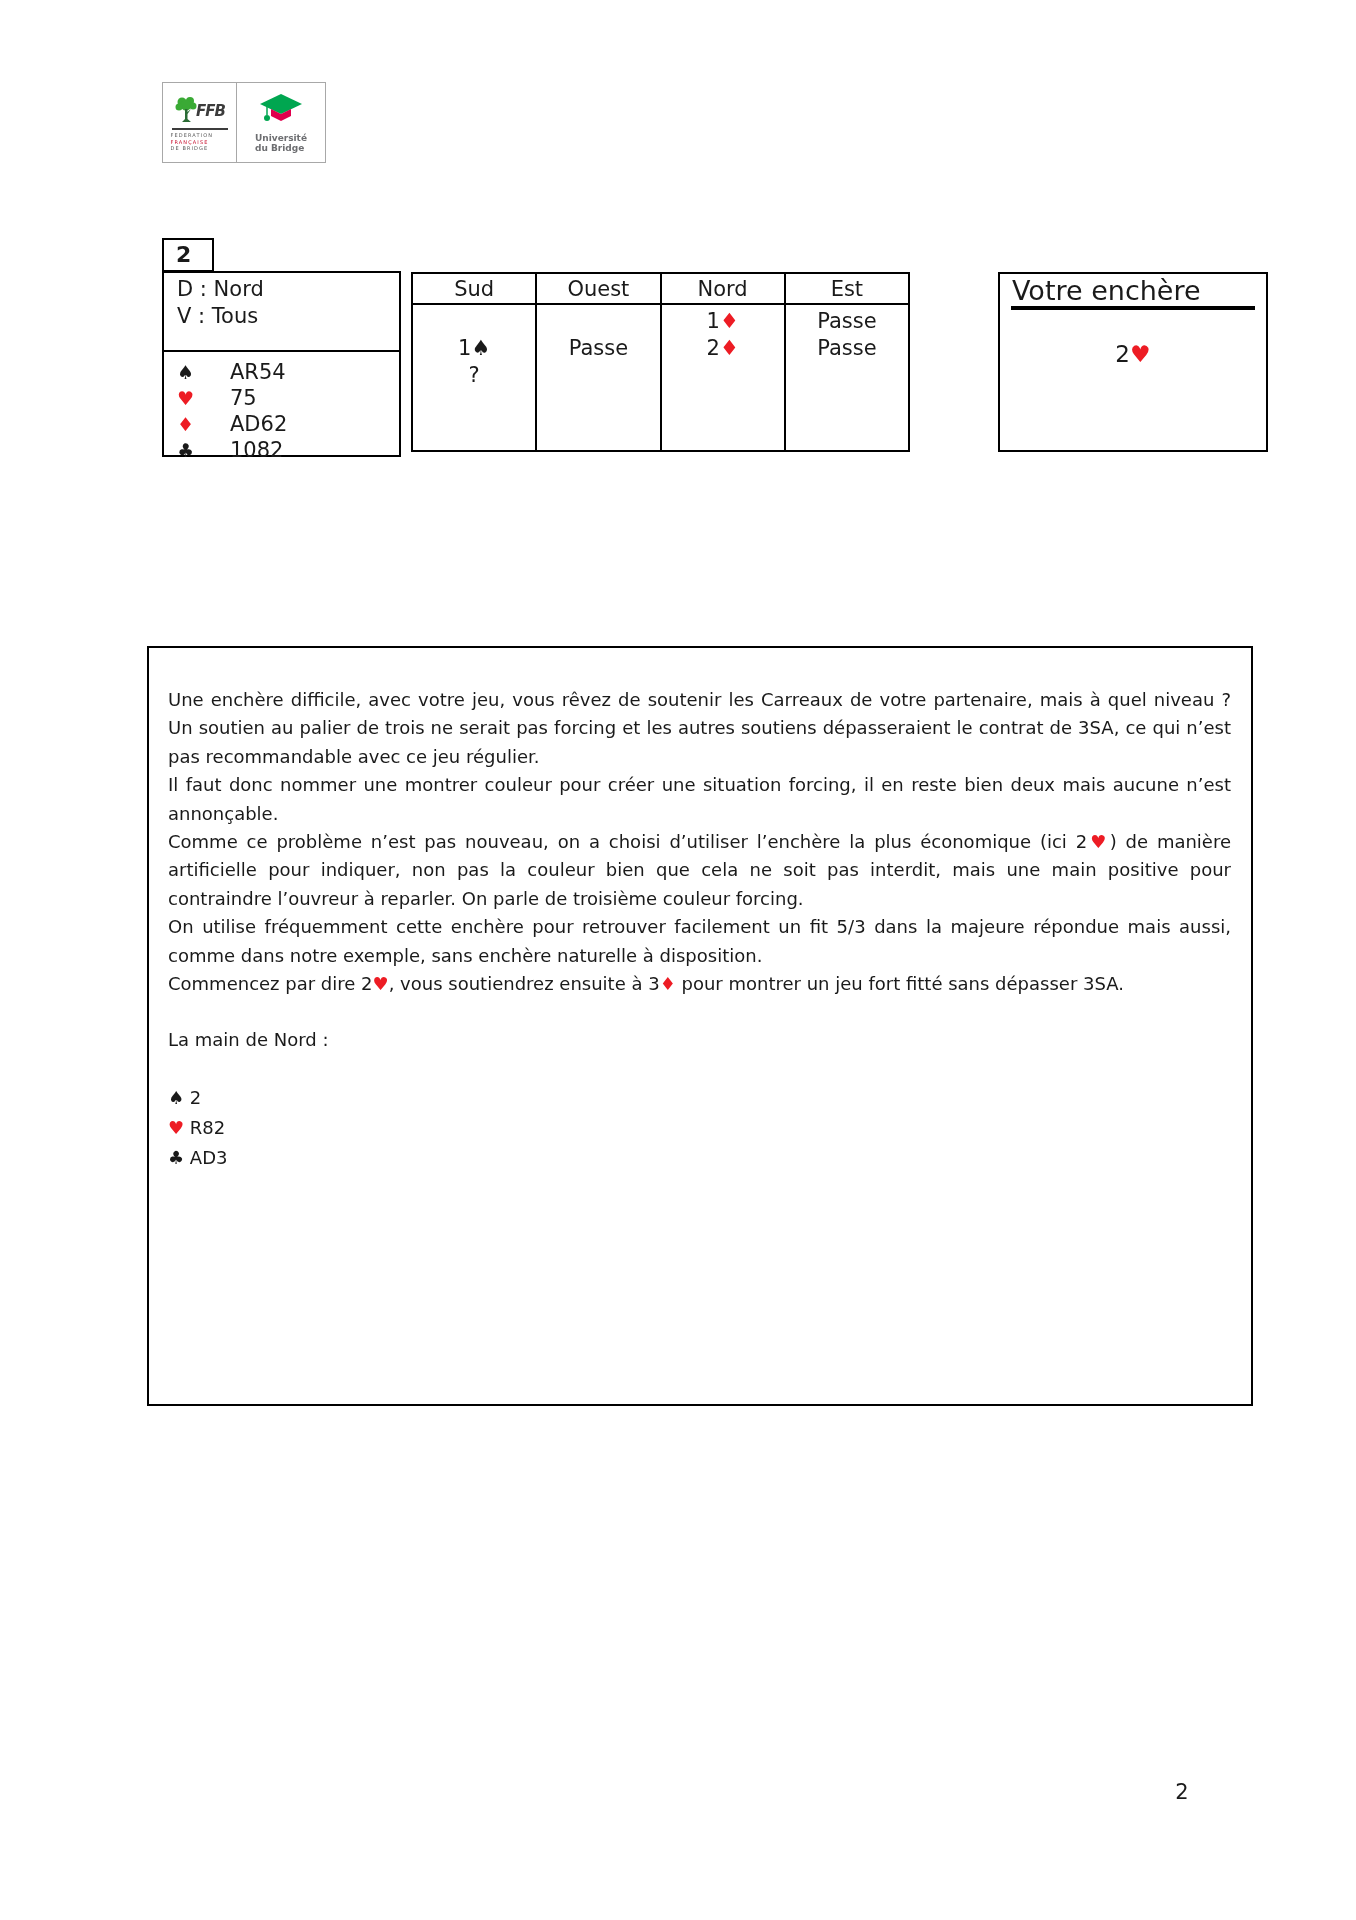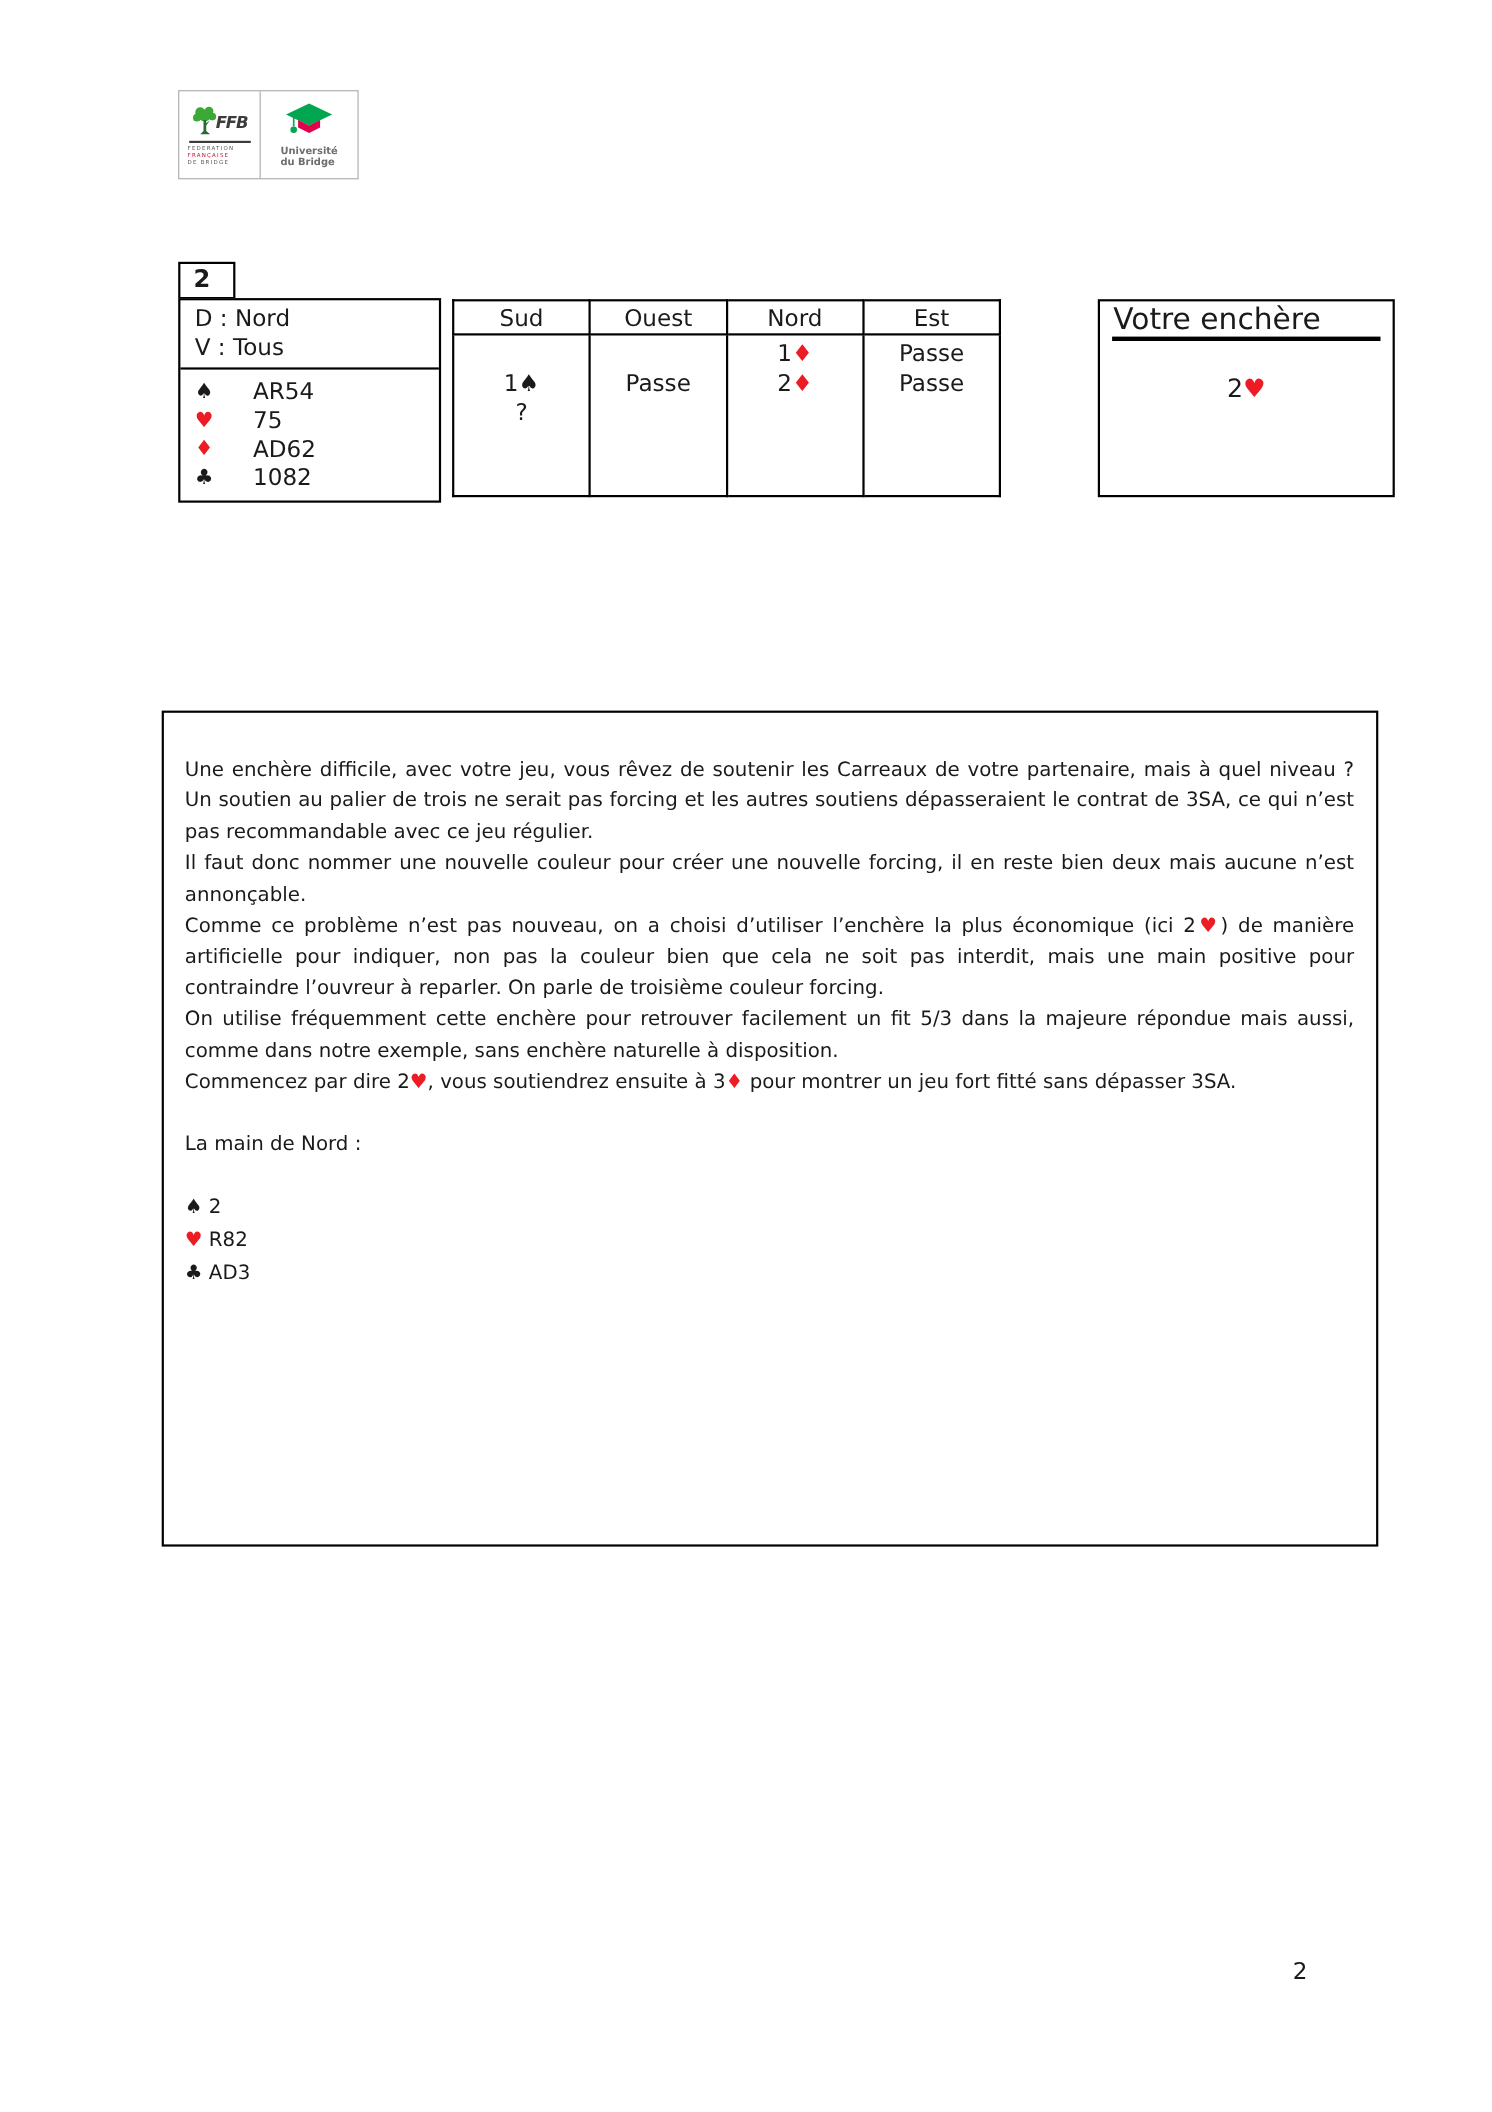--- a/index.html
+++ b/index.html
@@ -36,21 +36,21 @@
   .udb-text{font-size:9px;font-weight:bold;color:#6d6e71;line-height:10px;margin-top:2px;text-align:left;}
 
   
   .exercise-number{
     position:absolute;left:162px;top:238px;width:52px;height:34px;border:2px solid #000;
     font-size:22px;font-weight:bold;padding-left:12px;line-height:30px;background:#fff;
   }
 
   
   .deal-box{position:absolute;left:162px;top:271px;width:239px;height:186px;border:2px solid #000;font-size:21px;background:#fff;}
-  .deal-header{padding:3px 0 4px 13px;border-bottom:2px solid #000;line-height:27px;}
+  .deal-header{padding:3px 0 20px 13px;border-bottom:2px solid #000;line-height:27px;}
   .deal-hand{padding:7px 0 0 13px;}
   .hand-row{height:26px;line-height:26px;display:flex;align-items:center;}
   .hand-row .suit{width:53px;font-size:19px;}
 
   
   .bidding{position:absolute;left:411px;top:272px;width:499px;height:180px;border-collapse:collapse;table-layout:fixed;background:#fff;}
   .bidding th{border:2px solid #000;font-weight:normal;font-size:21px;height:31px;padding:0;}
   .bidding td{border:2px solid #000;vertical-align:top;padding:3px 0 0;}
   .bid-line{height:27px;line-height:27px;text-align:center;font-size:21px;}
 
@@ -180,21 +180,21 @@
 </table>
 
 <div class="answer-box">
   <div class="answer-title">Votre enchère</div>
   <div class="answer-rule"></div>
   <div class="answer-bid">2<span class="red-suit">♥</span></div>
 </div>
 
 <div class="text-box">
   <p class="para">Une enchère difficile, avec votre jeu, vous rêvez de soutenir les Carreaux de votre partenaire, mais à quel niveau ? Un soutien au palier de trois ne serait pas forcing et les autres soutiens dépasseraient le contrat de 3SA, ce qui n’est pas recommandable avec ce jeu régulier.</p>
-  <p class="para">Il faut donc nommer une nouvelle couleur pour créer une nouvelle forcing, il en reste bien deux mais aucune n’est annonçable.</p>
+  <p class="para">Il faut donc nommer une montrer couleur pour créer une situation forcing, il en reste bien deux mais aucune n’est annonçable.</p>
   <p class="para">Comme ce problème n’est pas nouveau, on a choisi d’utiliser l’enchère la plus économique (ici 2<span class="red-suit">♥</span>) de manière artificielle pour indiquer, non pas la couleur bien que cela ne soit pas interdit, mais une main positive pour contraindre l’ouvreur à reparler. On parle de troisième couleur forcing.</p>
   <p class="para">On utilise fréquemment cette enchère pour retrouver facilement un fit 5/3 dans la majeure répondue mais aussi, comme dans notre exemple, sans enchère naturelle à disposition.</p>
   <p class="para">Commencez par dire 2<span class="red-suit">♥</span>, vous soutiendrez ensuite à 3<span class="red-suit">♦</span> pour montrer un jeu fort fitté sans dépasser 3SA.</p>
   <div class="spacer"></div>
   <p class="para">La main de Nord :</p>
   <div class="spacer"></div>
   <div>
     <div class="nh-row">♠ 2</div>
     <div class="nh-row"><span class="red-suit">♥</span> R82</div>
     <div class="nh-row">♣ AD3</div>

